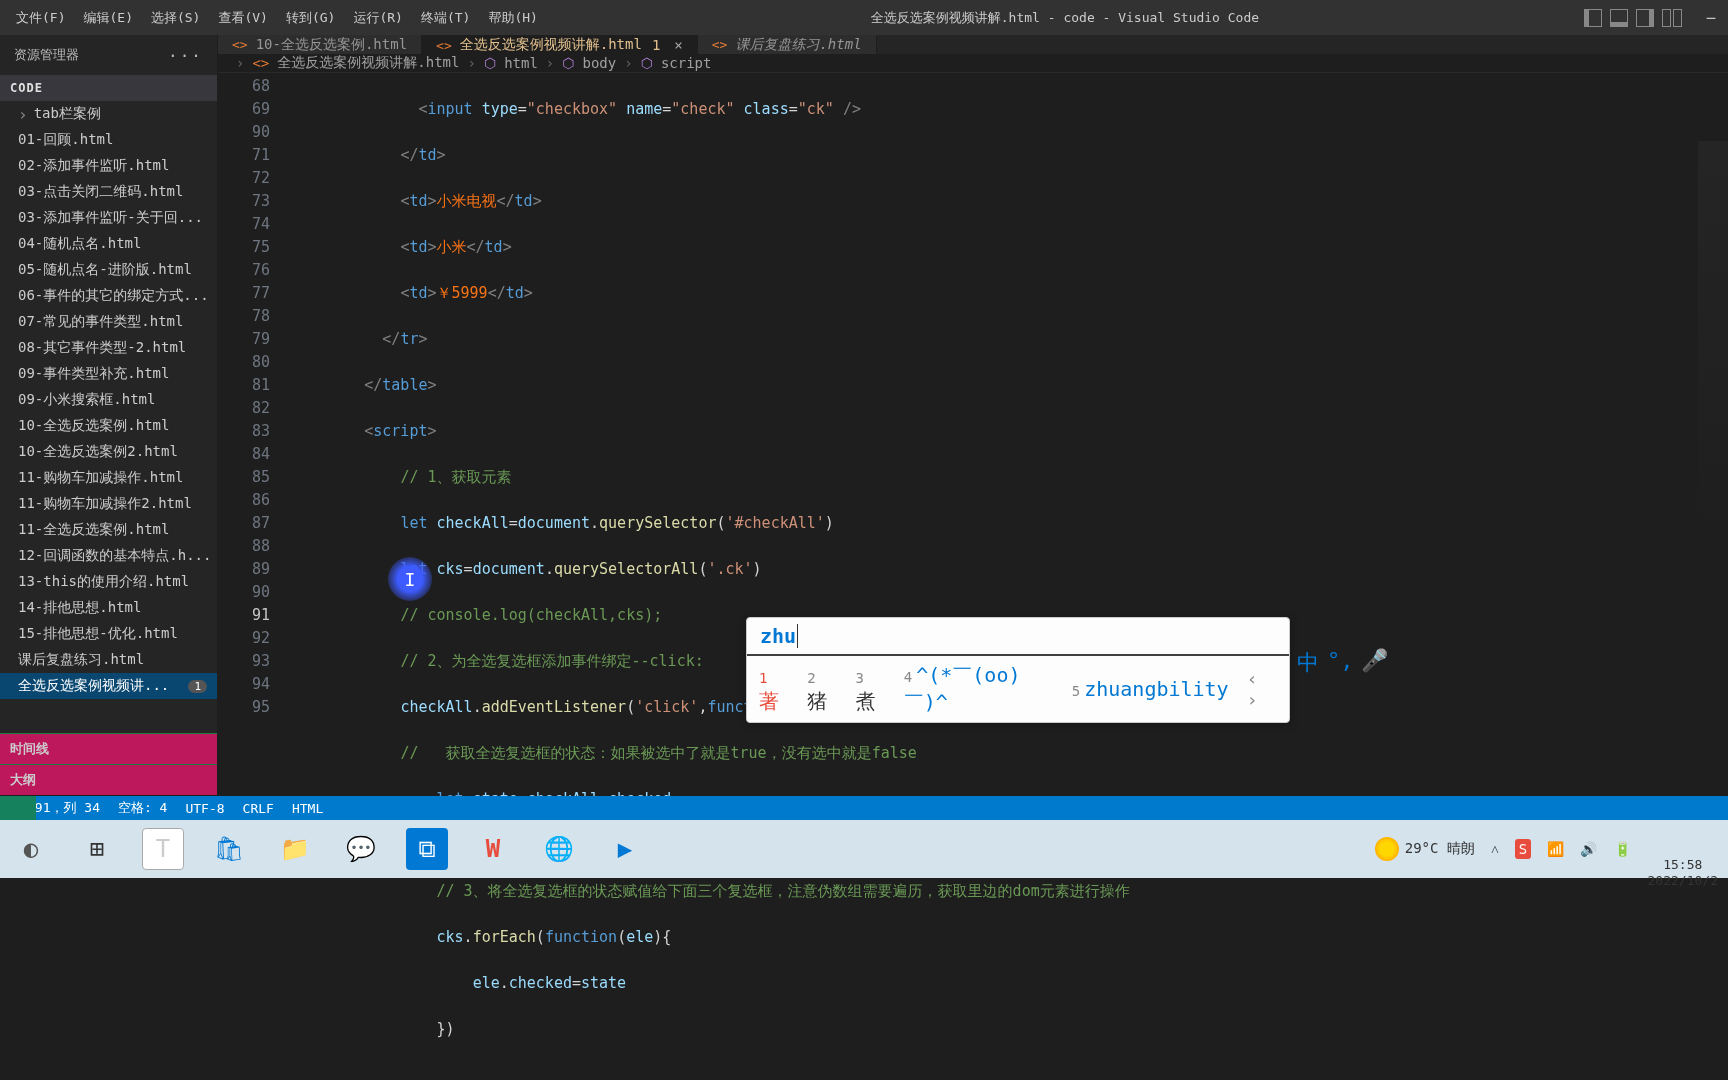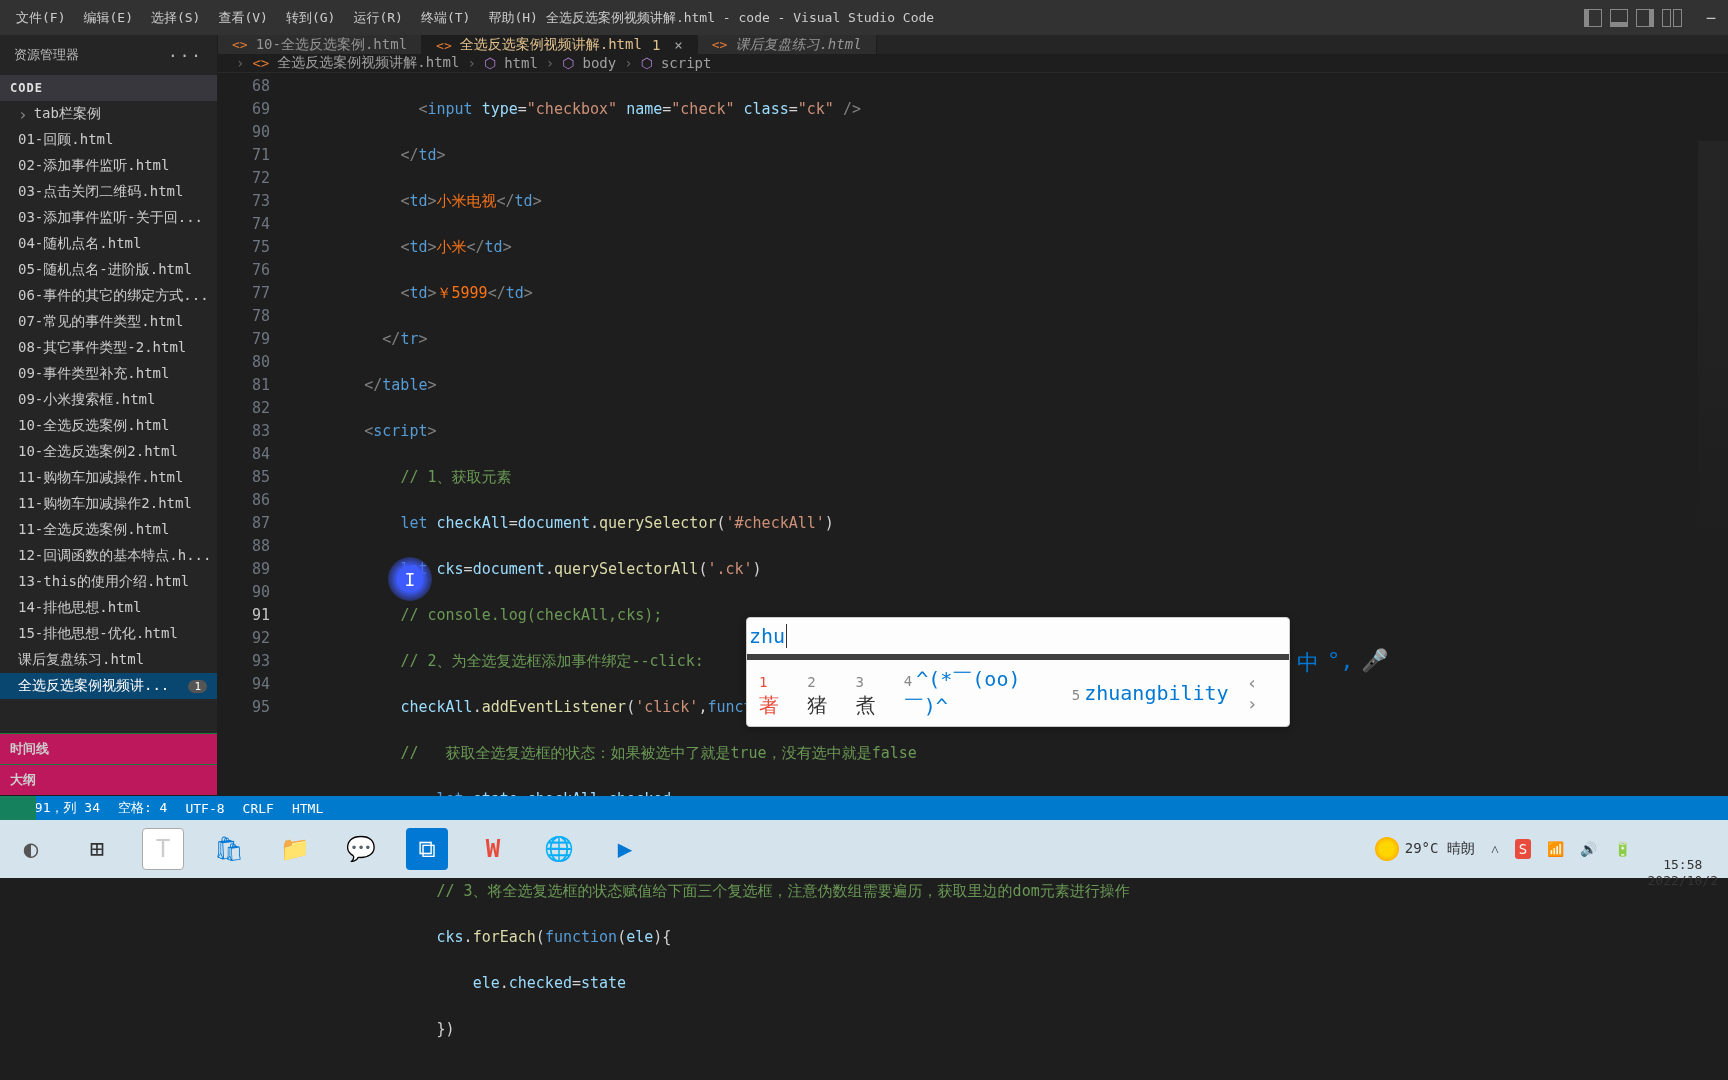--- a/index.html
+++ b/index.html
@@ -2,21 +2,21 @@
 <html><head>
 <meta charset="utf-8">
 <style>
 * { margin: 0; padding: 0; box-sizing: border-box; font-family: "Microsoft YaHei", "Consolas", monospace; }
 body { background: #1e1e1e; color: #cccccc; font-size: 13px; overflow: hidden; width: 1728px; height: 1080px; position: relative; }
 
 
 .titlebar { height: 35px; background: #323233; display: flex; align-items: center; padding: 0 8px; color: #cccccc; }
 .titlebar .menus { display: flex; gap: 2px; justify-content: space-between; }
 .titlebar .menu-item { padding: 4px 8px; font-size: 13px; cursor: pointer; }
-.titlebar .title-center { flex: 1; text-align: left; font-size: 13px; color: #cccccc; }
+.titlebar .title-center { flex: 1; text-align: center; font-size: 13px; color: #cccccc; }
 .titlebar .win-controls { display: flex; gap: 14px; align-items: center; }
 .titlebar .win-controls span { width: 18px; height: 18px; display: flex; align-items: center; justify-content: center; font-size: 14px; }
 .layout-icons { display: flex; gap: 8px; margin-right: 20px; }
 .layout-icons span { width: 18px; height: 18px; border: 1.5px solid #888; display: inline-block; }
 .layout-icons .l1 { border-left: 5px solid #888; }
 .layout-icons .l2 { border-bottom: 5px solid #888; }
 .layout-icons .l3 { border-right: 5px solid #888; }
 .layout-icons .l4 { width: 20px; display: flex; gap: 2px; border: none; }
 .layout-icons .l4::before { content:""; width:8px; height:16px; border:1.5px solid #888; }
 .layout-icons .l4::after { content:""; width:8px; height:16px; border:1.5px solid #888; }
@@ -71,21 +71,21 @@
 .p-fn { color: #dcdcaa; }
 .p-cmt { color: #6a9955; }
 .p-op { color: #d4d4d4; }
 .p-func { color: #569cd6; }
 
 
 .cursor-blob { position: absolute; width: 44px; height: 44px; background: radial-gradient(circle, #3d5bff 40%, rgba(61,91,255,0.3) 70%, transparent 100%); border-radius: 50%; display: flex; align-items: center; justify-content: center; color: #fff; font-size: 18px; z-index: 5; }
 
 
 .ime { position: absolute; background: #fdfdfd; border: 1px solid #ccc; border-radius: 4px; box-shadow: 0 2px 8px rgba(0,0,0,0.3); z-index: 10; font-family: "Microsoft YaHei"; }
-.ime-input { padding: 6px 2px; font-size: 20px; color: #0078d4; border-bottom: 6px solid #404040; }
+.ime-input { padding: 6px 13px; font-size: 20px; color: #0078d4; border-bottom: 2px solid #404040; font-weight: bold; }
 .ime-cands { padding: 6px 12px; display: flex; gap: 18px; align-items: center; font-size: 20px; color: #333; }
 .ime-cands .cand .num { color: #888; font-size: 14px; margin-right: 4px; }
 .ime-cands .cand.first .num { color: #e74c3c; }
 .ime-cands .cand.first .word { color: #e74c3c; }
 .ime-nav { color: #888; font-size: 18px; display: flex; gap: 8px; }
 .ime-icons { position: absolute; right: -100px; top: 30px; display: flex; gap: 8px; font-size: 22px; color: #0078d4; }
 
 
 .minimap { position: absolute; right: 0; top: 68px; width: 30px; height: 400px; background: linear-gradient(#2a2a2a 0%, #1e1e1e 100%); opacity: 0.6; }
 

